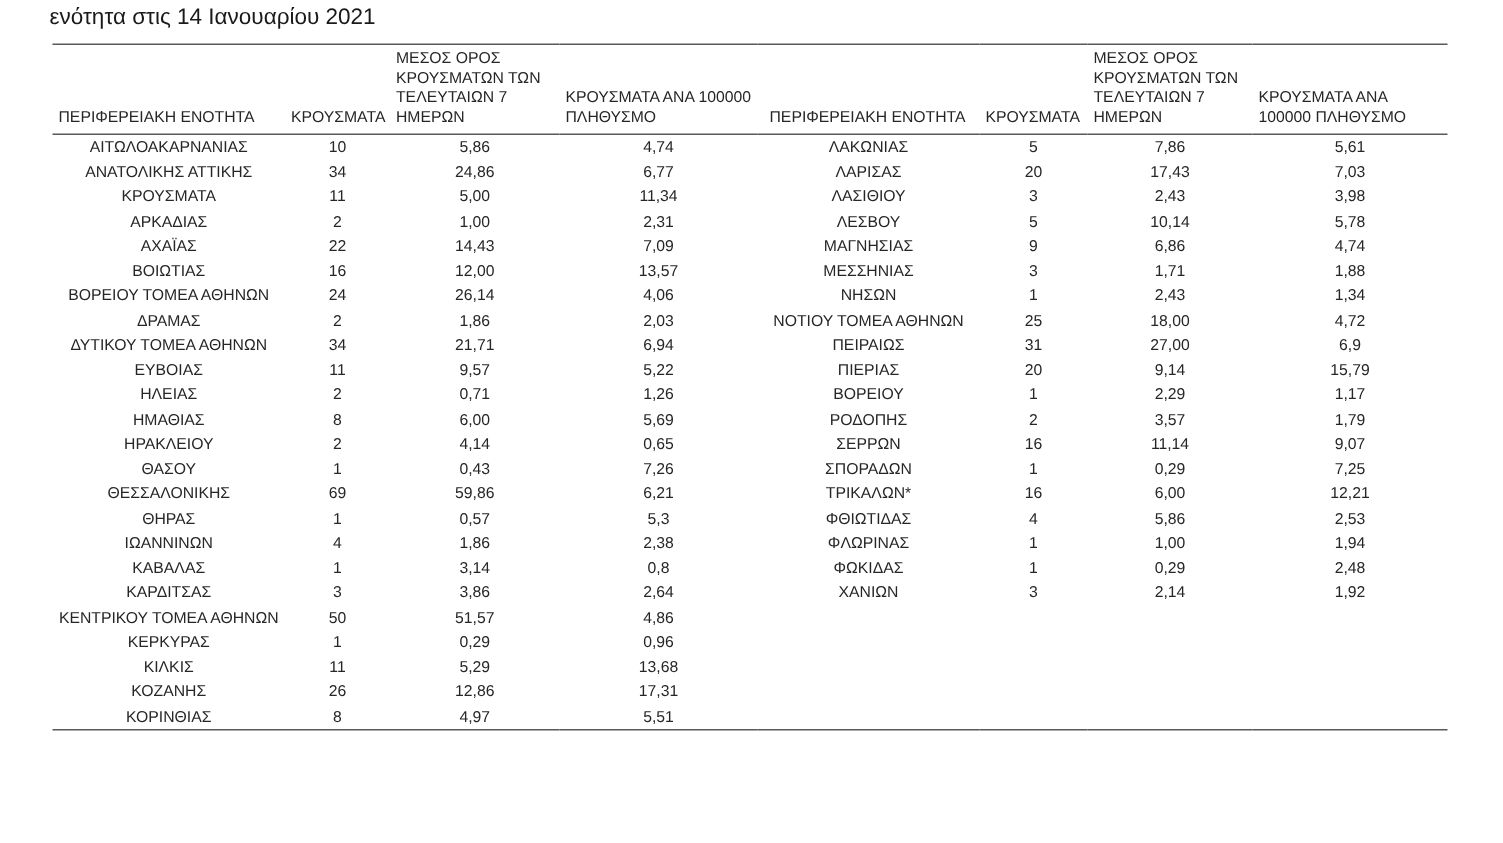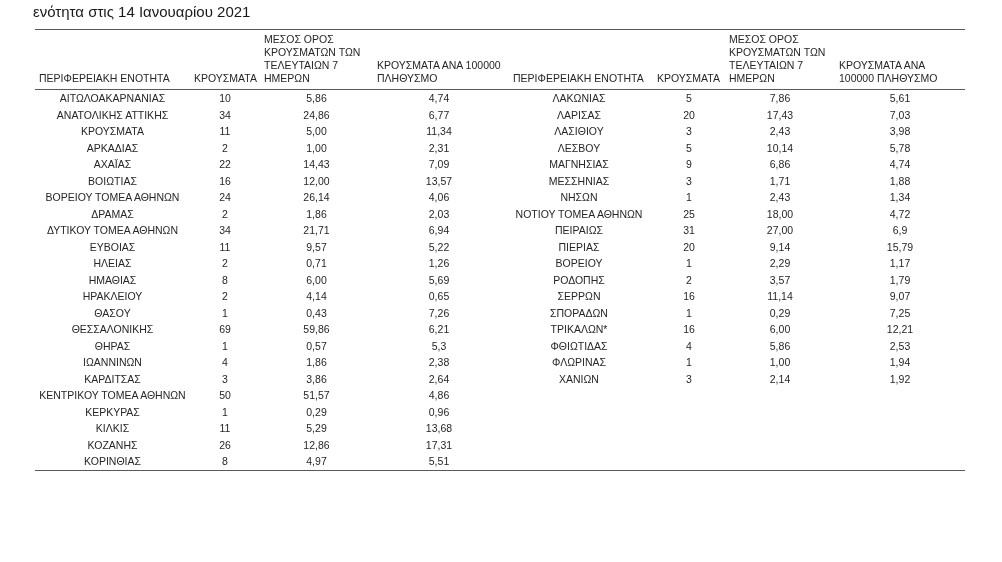--- a/index.html
+++ b/index.html
@@ -252,20 +252,30 @@
           <td>ΙΩΑΝΝΙΝΩΝ</td>
           <td>4</td>
           <td>1,86</td>
           <td>2,38</td>
           <td>ΦΛΩΡΙΝΑΣ</td>
           <td>1</td>
           <td>1,00</td>
           <td>1,94</td>
         </tr>
         <tr>
+          <td>ΚΑΒΑΛΑΣ</td>
+          <td>1</td>
+          <td>3,14</td>
+          <td>0,8</td>
+          <td>ΦΩΚΙΔΑΣ</td>
+          <td>1</td>
+          <td>0,29</td>
+          <td>2,48</td>
+        </tr>
+        <tr>
           <td>ΚΑΡΔΙΤΣΑΣ</td>
           <td>3</td>
           <td>3,86</td>
           <td>2,64</td>
           <td>ΧΑΝΙΩΝ</td>
           <td>3</td>
           <td>2,14</td>
           <td>1,92</td>
         </tr>
         <tr>

